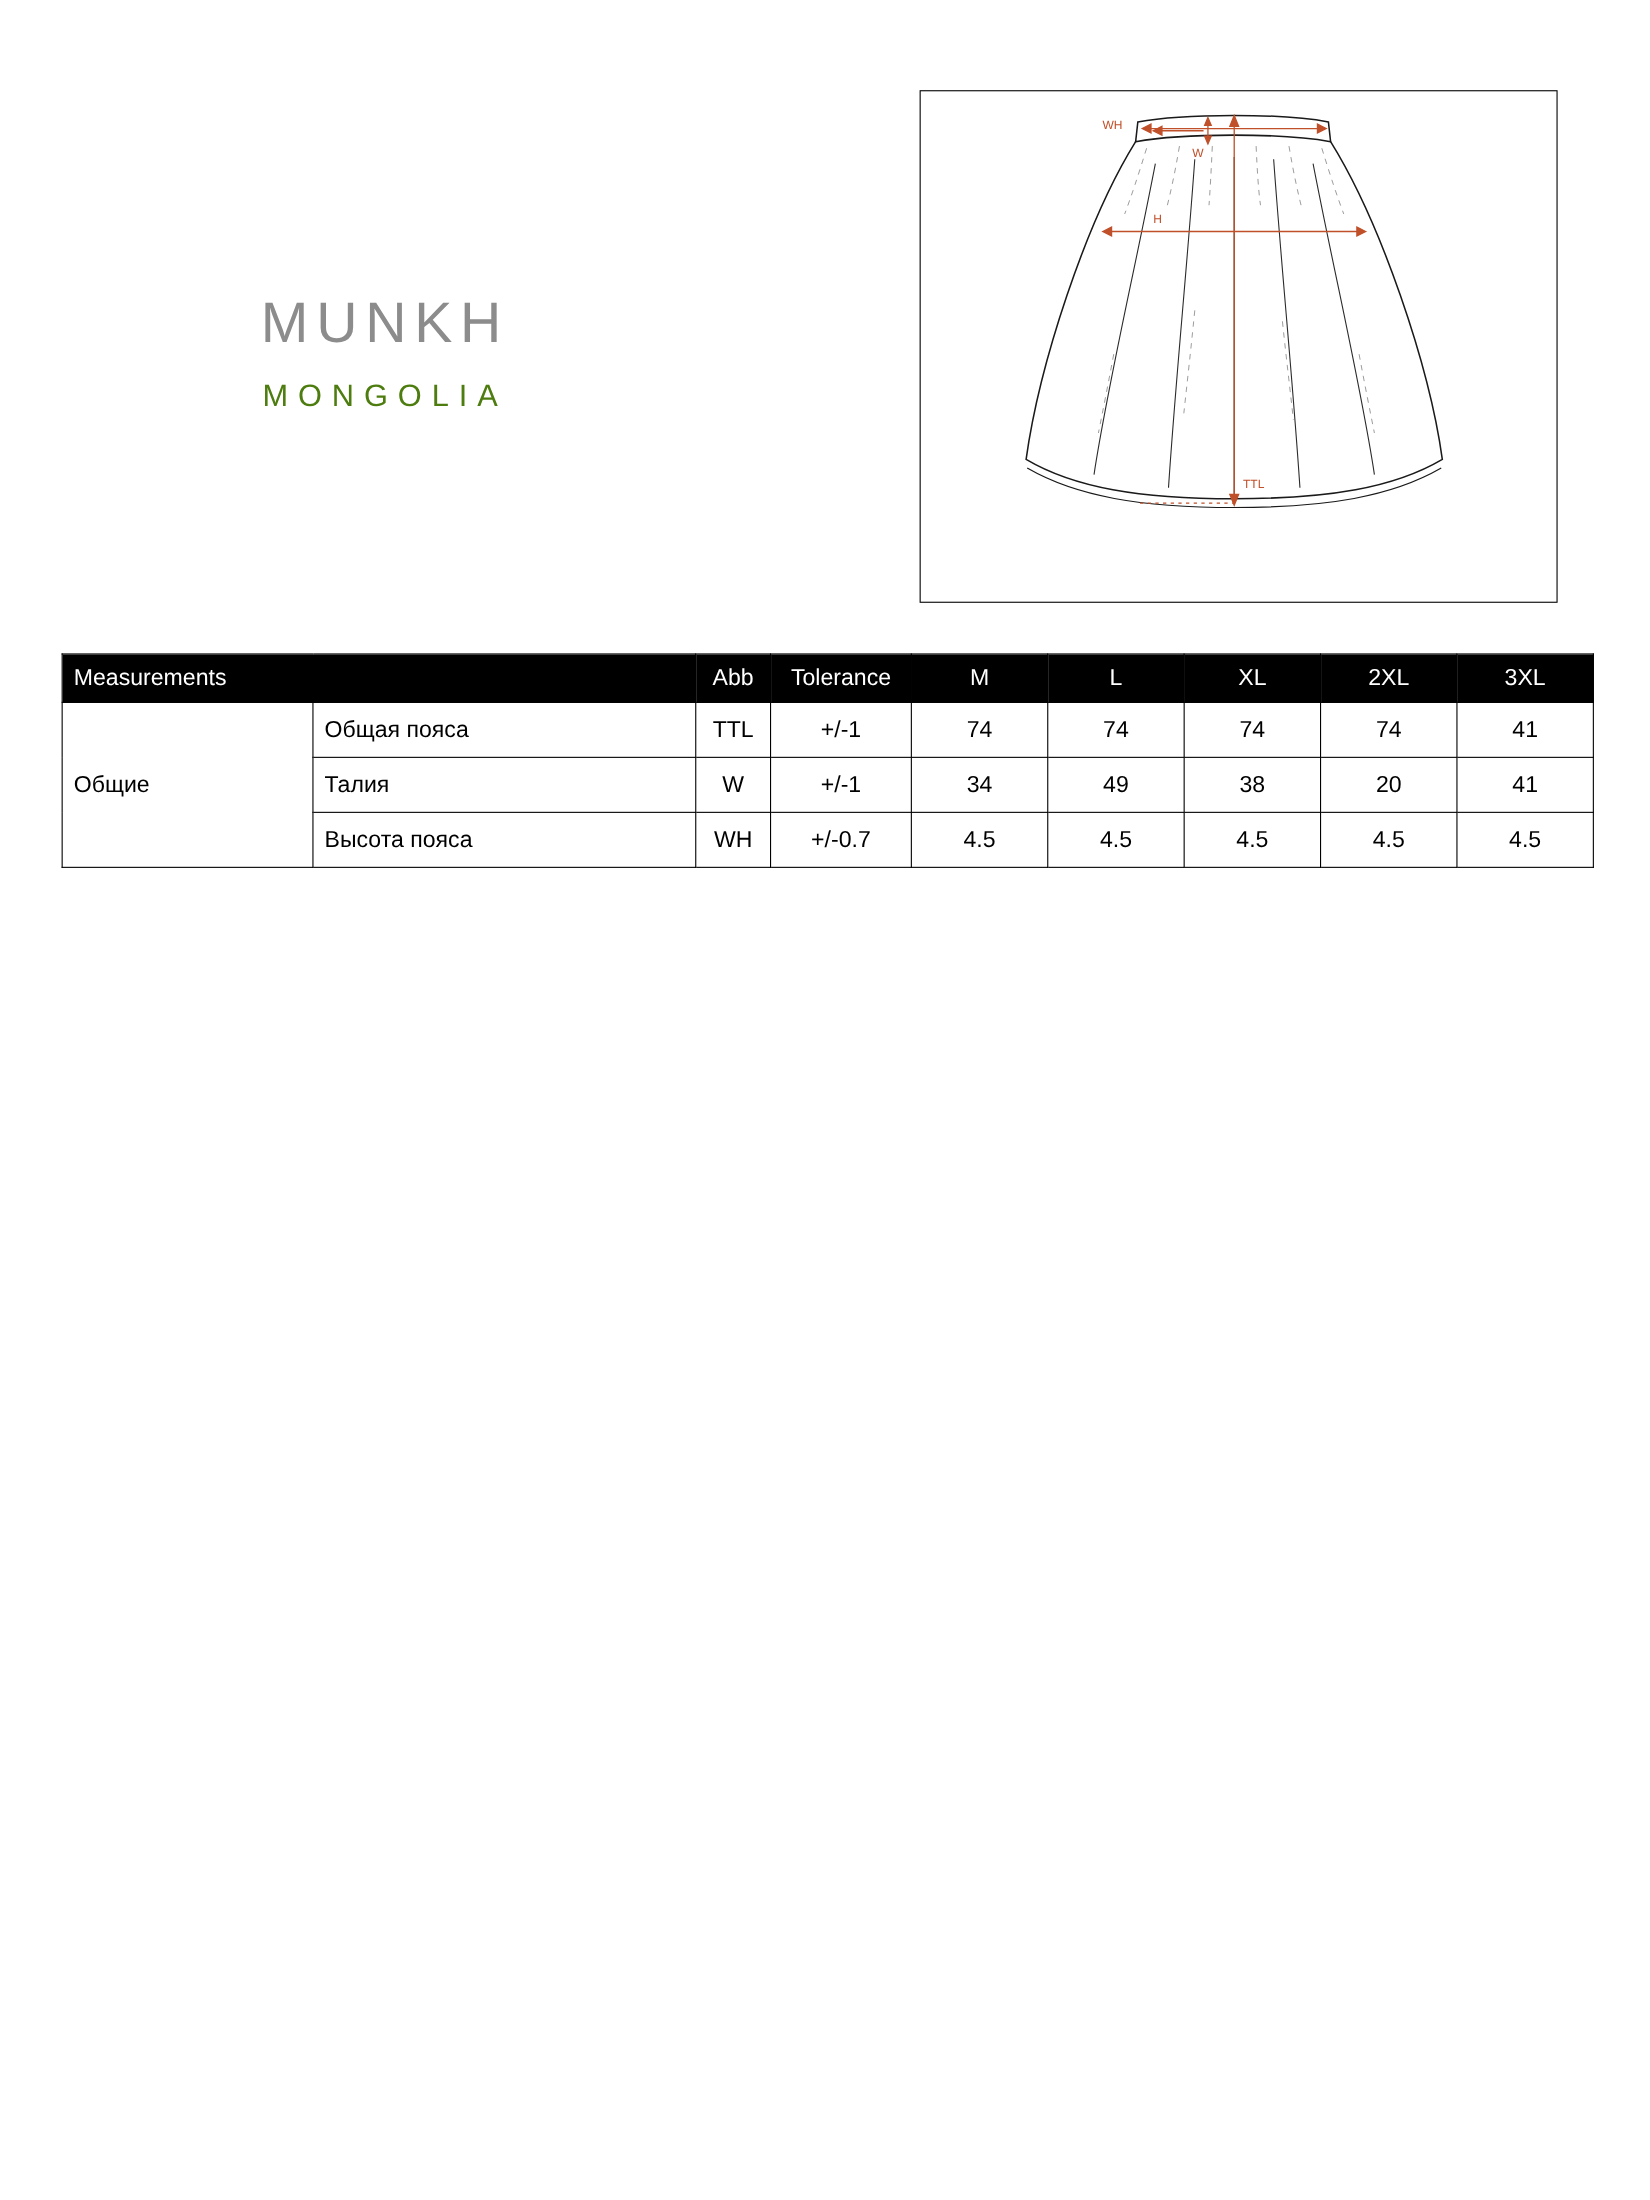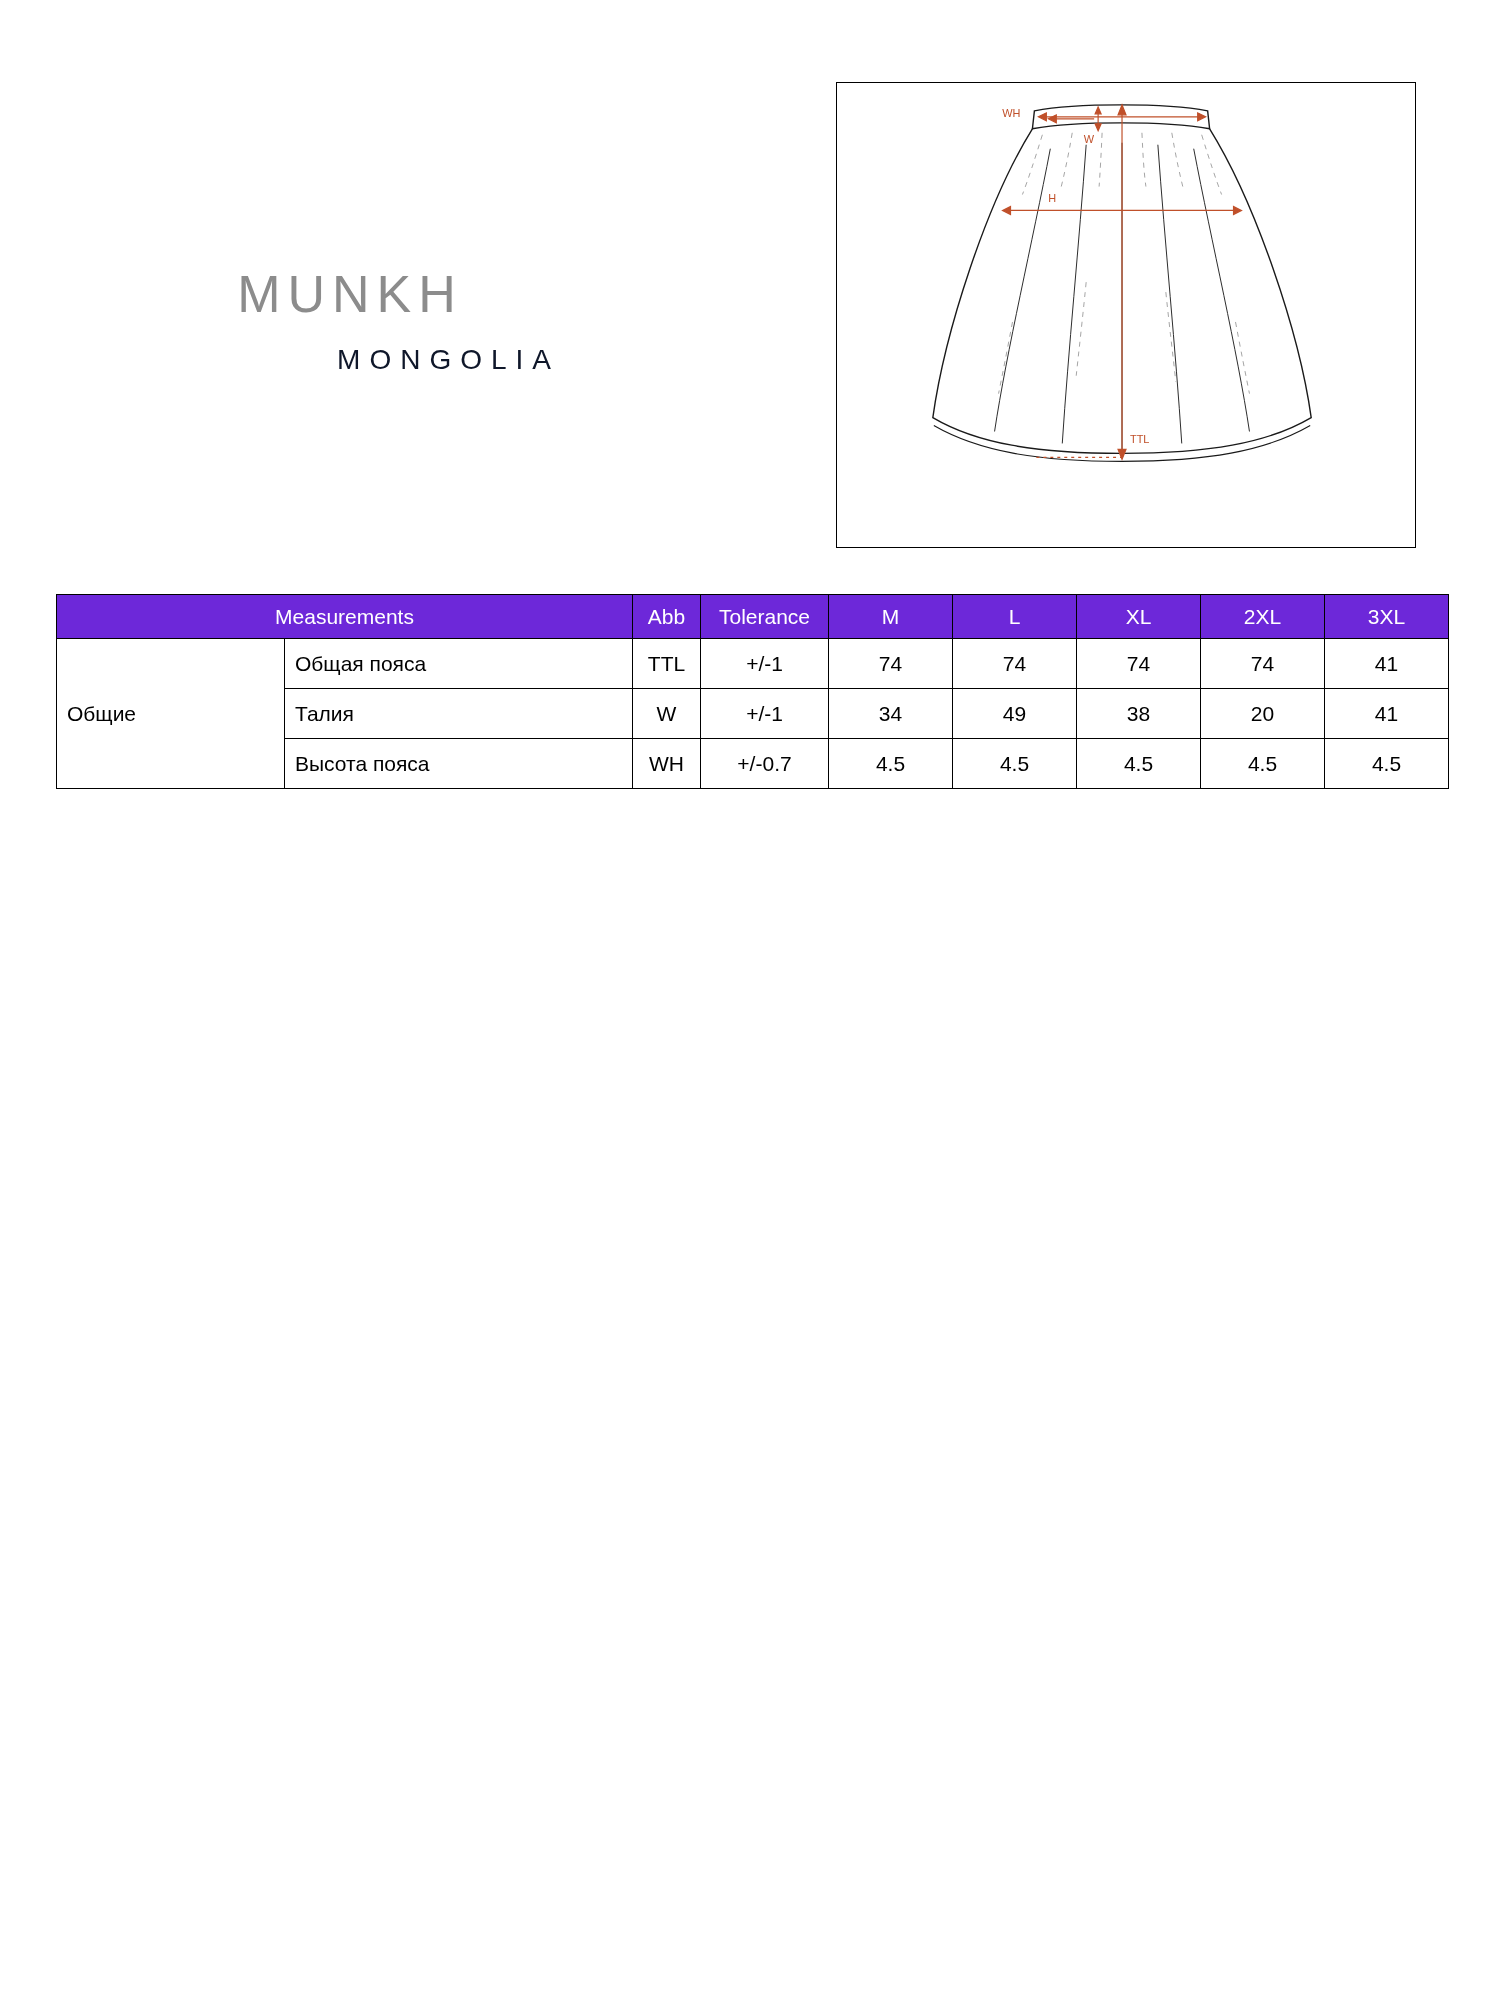--- a/index.html
+++ b/index.html
@@ -29,23 +29,22 @@
     letter-spacing: 7px;
     color: #8c8c8c;
     font-weight: 400;
     line-height: 1;
     font-family: "Liberation Sans", sans-serif;
   }
   .brand-sub {
     margin-top: 24px;
     font-size: 28px;
     letter-spacing: 9px;
-    color: #0f172a;
-    font-weight: 400;
-    text-align: right;
+    color: #4d7c0f;
+    font-weight: 400;
   }
 
   
   .tech-box {
     position: absolute;
     left: 836px;
     top: 82px;
     width: 580px;
     height: 466px;
     border: 1.5px solid #000000;
@@ -70,26 +69,25 @@
   .meas-table th,
   .meas-table td {
     border: 1px solid #000000;
     font-size: 21px;
     font-weight: 400;
     height: 50px;
     padding: 0 10px;
     box-sizing: border-box;
   }
   .meas-table thead th {
-    background: #6d28d9;
+    background: #000000;
     color: #ffffff;
     border: 1px solid #000000;
     height: 44px;
     font-weight: 400;
-    text-align: center;
   }
   .th-measurements { text-align: left; padding-left: 34px; }
   .th-center { text-align: center; }
 
   .col-group   { width: 228px; }
   .col-name    { width: 348px; }
   .col-abb     { width: 68px; }
   .col-tol     { width: 128px; }
   .col-size    { width: 124px; }
 

